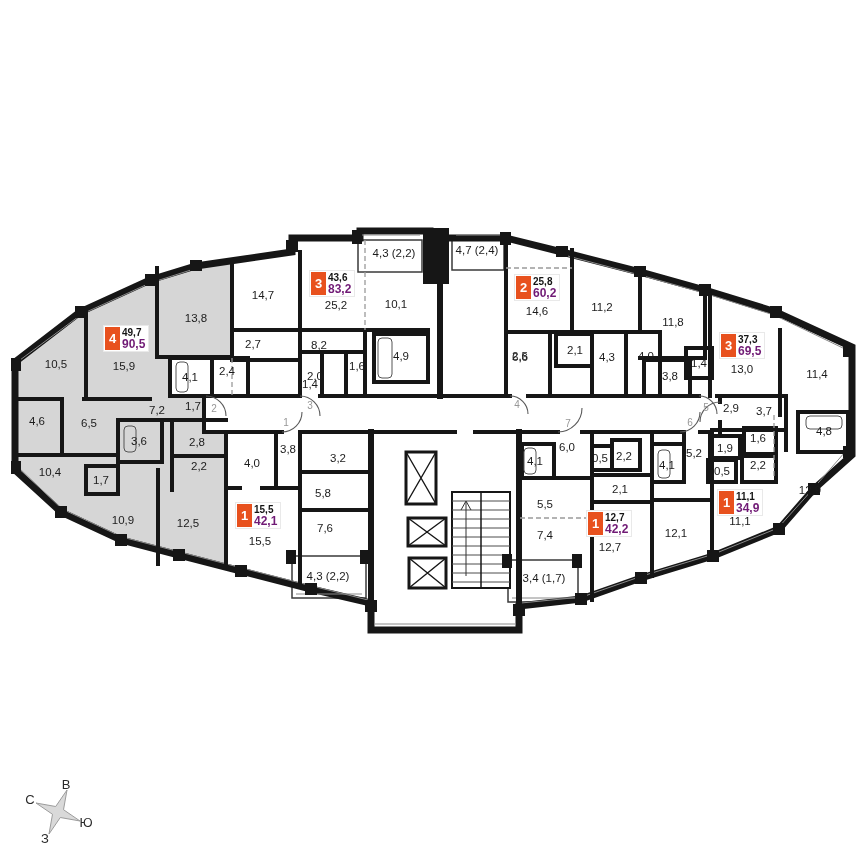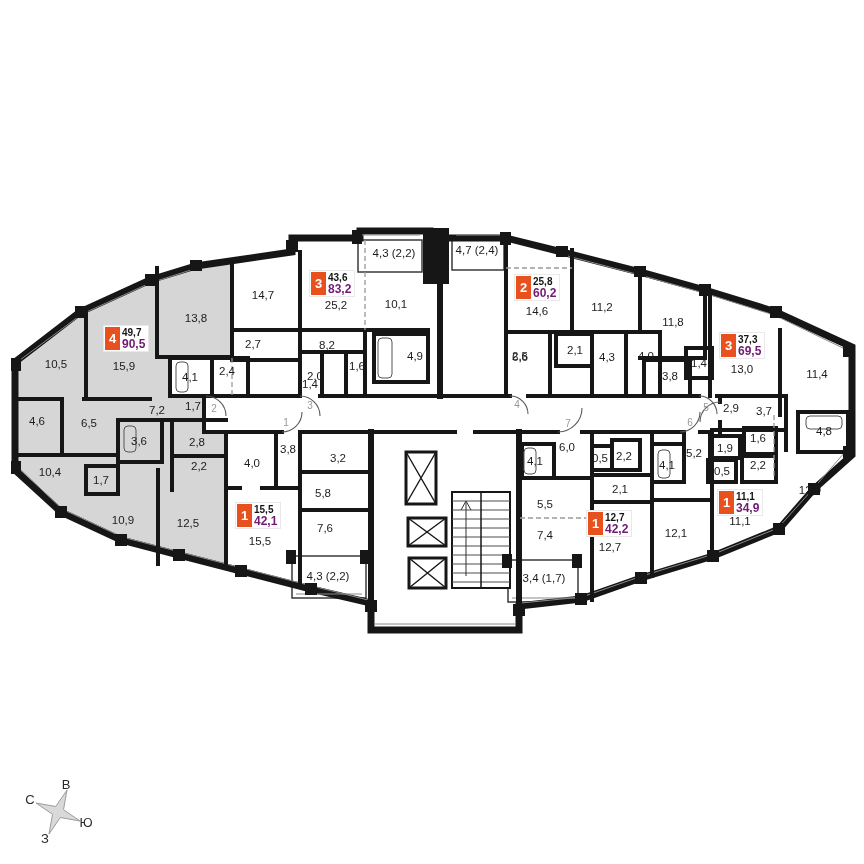--- a/index.html
+++ b/index.html
@@ -223,25 +223,25 @@
       <span class="room-label" style="left: 199px; top: 466px;">2,2</span>
       <span class="room-label" style="left: 50px; top: 472px;">10,4</span>
       <span class="room-label" style="left: 101px; top: 480px;">1,7</span>
       <span class="room-label" style="left: 123px; top: 520px;">10,9</span>
       <span class="room-label" style="left: 188px; top: 523px;">12,5</span>
       <span class="room-label" style="left: 196px; top: 318px;">13,8</span>
       <span class="room-label" style="left: 263px; top: 295px;">14,7</span>
       <span class="room-label" style="left: 253px; top: 344px;">2,7</span>
       <span class="room-label" style="left: 336px; top: 305px;">25,2</span>
       <span class="room-label" style="left: 396px; top: 304px;">10,1</span>
-      <span class="room-label" style="left: 319px; top: 345px; margin-left: 8px;">8,2</span>
+      <span class="room-label" style="left: 319px; top: 345px;">8,2</span>
       <span class="room-label" style="left: 357px; top: 366px;">1,6</span>
       <span class="room-label" style="left: 315px; top: 376px;">2,0</span>
       <span class="room-label" style="left: 310px; top: 384px;">1,4</span>
-      <span class="room-label" style="left: 401px; top: 356px; margin-left: 14px;">4,9</span>
+      <span class="room-label" style="left: 401px; top: 356px;">4,9</span>
       <span class="room-label" style="left: 394px; top: 253px;">4,3 (2,2)</span>
       <span class="room-label" style="left: 477px; top: 250px;">4,7 (2,4)</span>
       <span class="room-label" style="left: 537px; top: 311px;">14,6</span>
       <span class="room-label" style="left: 602px; top: 307px;">11,2</span>
       <span class="room-label" style="left: 520px; top: 357px;">6,6</span>
       <span class="room-label" style="left: 520px; top: 356px;">2,5</span>
       <span class="room-label" style="left: 575px; top: 350px;">2,1</span>
       <span class="room-label" style="left: 607px; top: 357px; text-align: right;">4,3</span>
       <span class="room-label" style="left: 646px; top: 356px;">4,0</span>
       <span class="room-label" style="left: 673px; top: 322px;">11,8</span>

